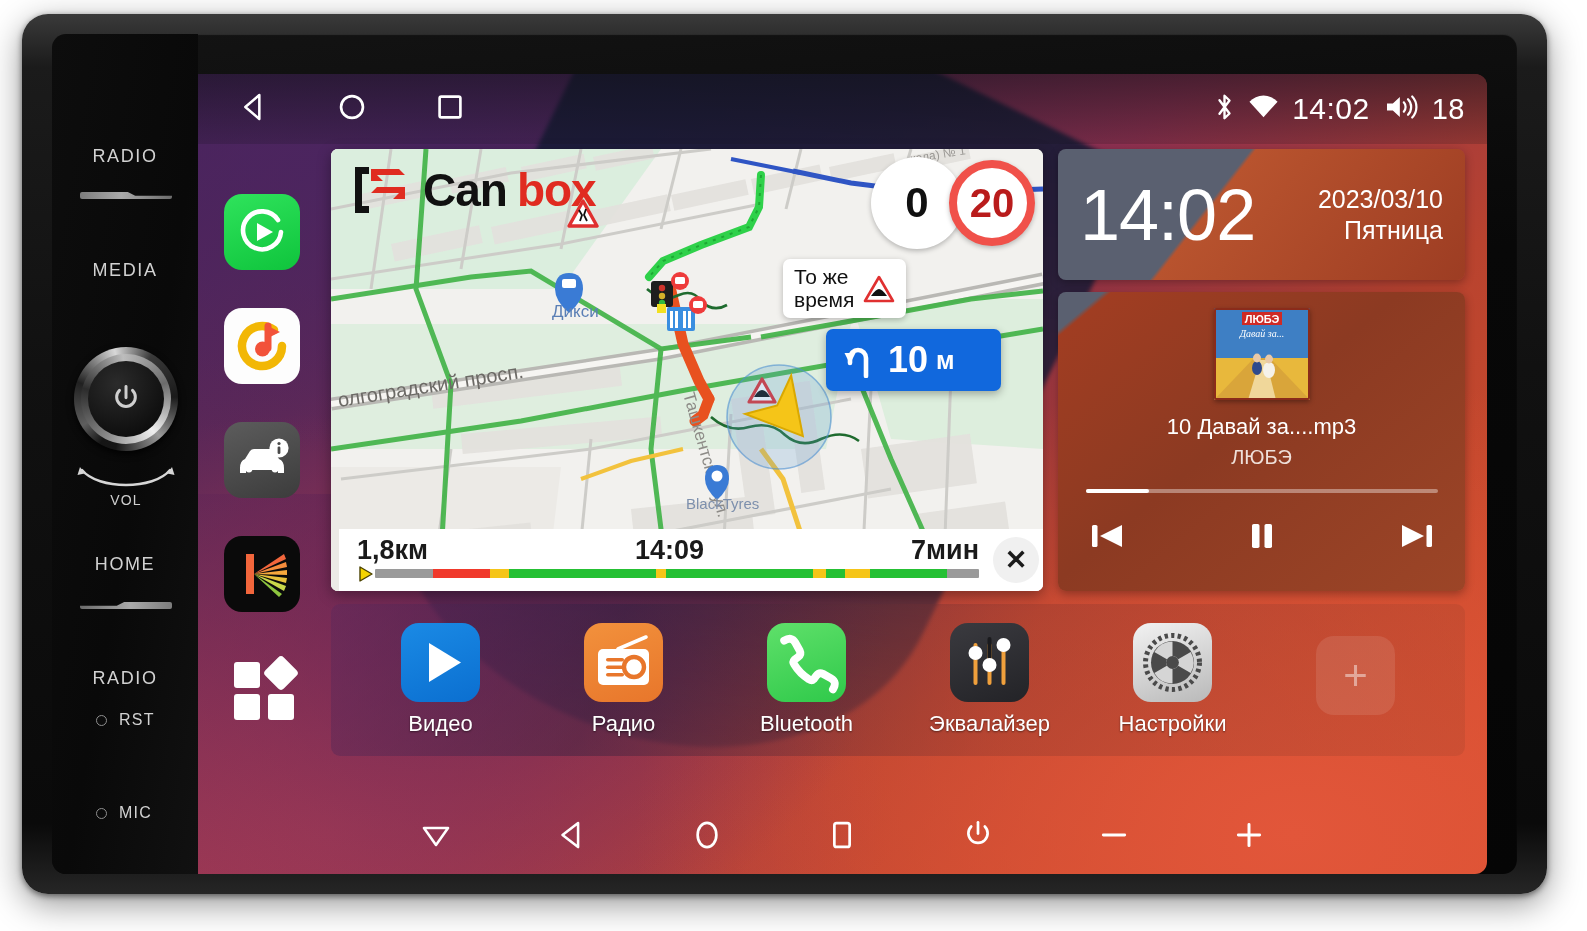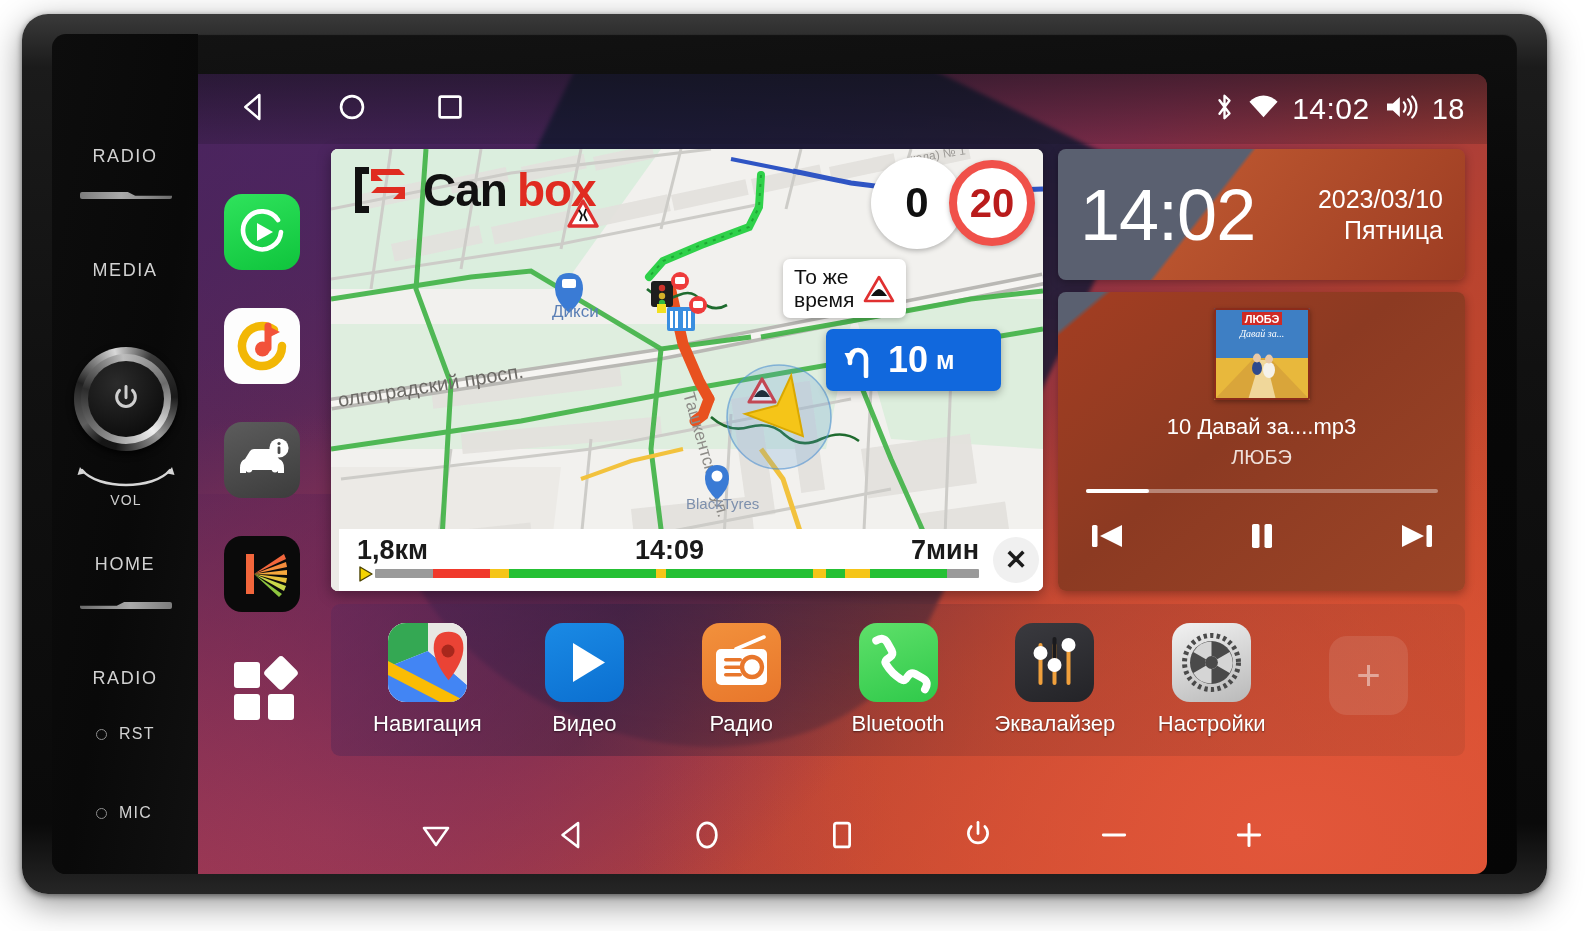--- a/index.html
+++ b/index.html
@@ -257,21 +257,21 @@
         <path d="M6 6 C22 26, 78 26, 94 6" stroke="#d6d6d6" stroke-width="2.4" fill="none" stroke-linecap="round"></path>
         <path d="M4 3 L8.5 9.5 L1.5 11 Z" fill="#d6d6d6"></path>
         <path d="M96 3 L98.5 11 L91.5 9.5 Z" fill="#d6d6d6"></path>
       </svg>
       <div class="vol-text">VOL</div>
 
       <div class="hw-label" style="top:520px;">HOME</div>
       <div class="hw-slot" style="top:568px; transform: scaleX(-1);"></div>
       <div class="hw-label" style="top:634px;">RADIO</div>
 
-      <div class="dot-row" style="left:44px; top:691px;">
+      <div class="dot-row" style="left:44px; top:677px;">
         <span class="led-dot"></span>
         <span class="dot-label">RST</span>
       </div>
       <div class="dot-row" style="left:44px; top:770px;">
         <span class="led-dot"></span>
         <span class="dot-label">MIC</span>
       </div>
     </div>
 
     <div class="screen">
@@ -607,34 +607,20 @@
             <svg width="42" height="42" viewBox="0 0 42 42">
                 <path d="M6 10 L28 21 L6 32 Z" fill="#fff"></path>
                 <rect x="30.5" y="10" width="5.5" height="22" rx="1.6" fill="#fff"></rect>
               </svg>
           </span>
         </div>
       </div>
 
       <div class="dock">
 
-        <div class="dock-item">
-          <div class="app-icon" style="background:#f1f1ef;">
-            <svg viewBox="0 0 79 79" width="79" height="79">
-              <rect x="0" y="0" width="79" height="79" fill="#f3f2ef"></rect>
-              <path d="M0 0 H40 V28 L0 44 Z" fill="#34a853"></path>
-              <path d="M0 44 L40 28 L79 62 V79 H0 Z" fill="#4285f4"></path>
-              <path d="M0 38 L79 79 H52 L0 52 Z" fill="#fbbc04"></path>
-              <path d="M40 0 L79 0 V62 L40 28 Z" fill="#e8e7e3"></path>
-              <path d="M44 14 q0 -12 -11 -12 q-11 0 -11 12 q0 10 11 24 q11 -14 11 -24 z" fill="#ea4335" transform="translate(16,6) scale(1.35)"></path>
-              <circle cx="60" cy="28" r="6.5" fill="#a8271c"></circle>
-            </svg>
-          </div>
-          <span class="app-label">Навигация</span>
-        </div>
 
 
         <div class="dock-item">
           <div class="app-icon" style="background:linear-gradient(160deg,#1a8ae5,#0b6fd0);">
             <svg viewBox="0 0 79 79" width="79" height="79">
                 <path d="M28 20 L60 39.5 L28 59 Z" fill="#fff"></path>
               </svg>
           </div>
           <span class="app-label">Видео</span>
         </div>

